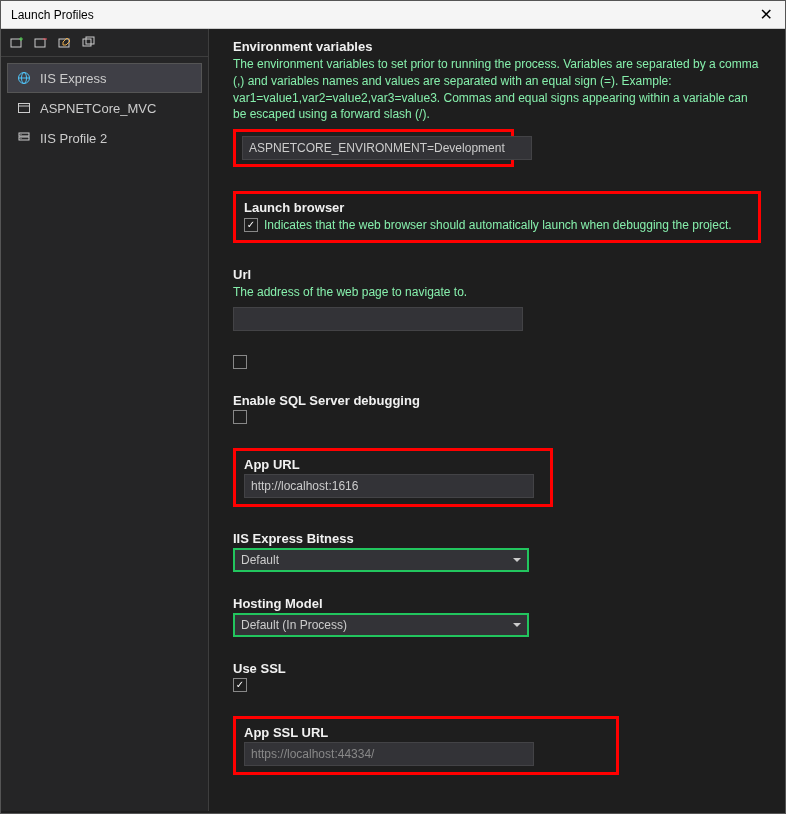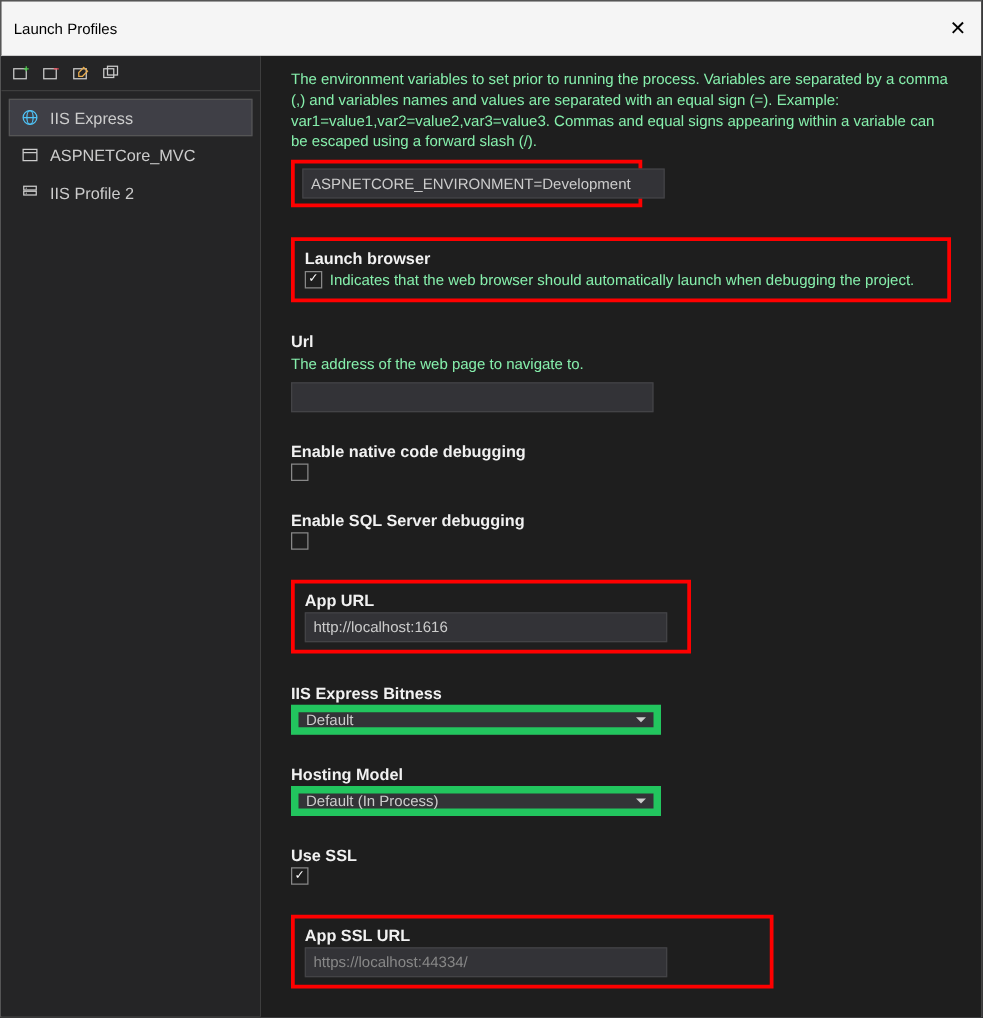--- a/index.html
+++ b/index.html
@@ -10,21 +10,21 @@
     }
     body {
       width: 786px;
       height: 814px;
       background: #1e1e1e;
       color: #cccccc;
       overflow: hidden;
       border: 1px solid #555;
     }
     .titlebar {
-      height: 44px;
+      height: 28px;
       background: #f5f5f5;
       color: #000;
       display: flex;
       align-items: center;
       justify-content: space-between;
       padding: 0 8px 0 10px;
       font-size: 12px;
       border-bottom: 1px solid #ccc;
     }
     .close-btn {
@@ -129,21 +129,21 @@
       width: 290px;
       height: 24px;
       font-family: inherit;
     }
     .text-input.wide { width: 290px; }
     .text-input.disabled {
       color: #888;
     }
     .select-box {
       background: #333337;
-      border: 6px solid #22c55e;
+      border: 2px solid #22c55e;
       color: #cccccc;
       padding: 3px 6px;
       font-size: 12px;
       width: 296px;
       height: 24px;
       display: flex;
       align-items: center;
       justify-content: space-between;
       cursor: pointer;
       text-align: right;
@@ -254,20 +254,21 @@
             </svg>
         </span>
         <span>IIS Profile 2</span>
       </div>
     </div>
   </div>
 
   <div class="content">
 
     <div class="setting-group">
+      <div class="setting-label">Environment variables</div>
       <div class="setting-desc">The environment variables to set prior to running the process. Variables are separated by a comma (,) and variables names and values are separated with an equal sign (=). Example: var1=value1,var2=value2,var3=value3. Commas and equal signs appearing within a variable can be escaped using a forward slash (/).</div>
       <div class="highlight h-env">
         <input class="text-input wide" value="ASPNETCORE_ENVIRONMENT=Development" style="">
       </div>
     </div>
 
     <div class="setting-group">
       <div class="highlight h-launch">
         <div class="setting-label">Launch browser</div>
         <div class="checkbox-row">
@@ -277,21 +278,20 @@
       </div>
     </div>
 
     <div class="setting-group">
       <div class="setting-label">Url</div>
       <div class="setting-desc">The address of the web page to navigate to.</div>
       <input class="text-input wide" value="" style="">
     </div>
 
     <div class="setting-group">
-      <div class="setting-label">Enable native code debugging</div>
       <div class="checkbox"></div>
     </div>
 
     <div class="setting-group">
       <div class="setting-label">Enable SQL Server debugging</div>
       <div class="checkbox"></div>
     </div>
 
     <div class="setting-group">
       <div class="highlight h-appurl">

